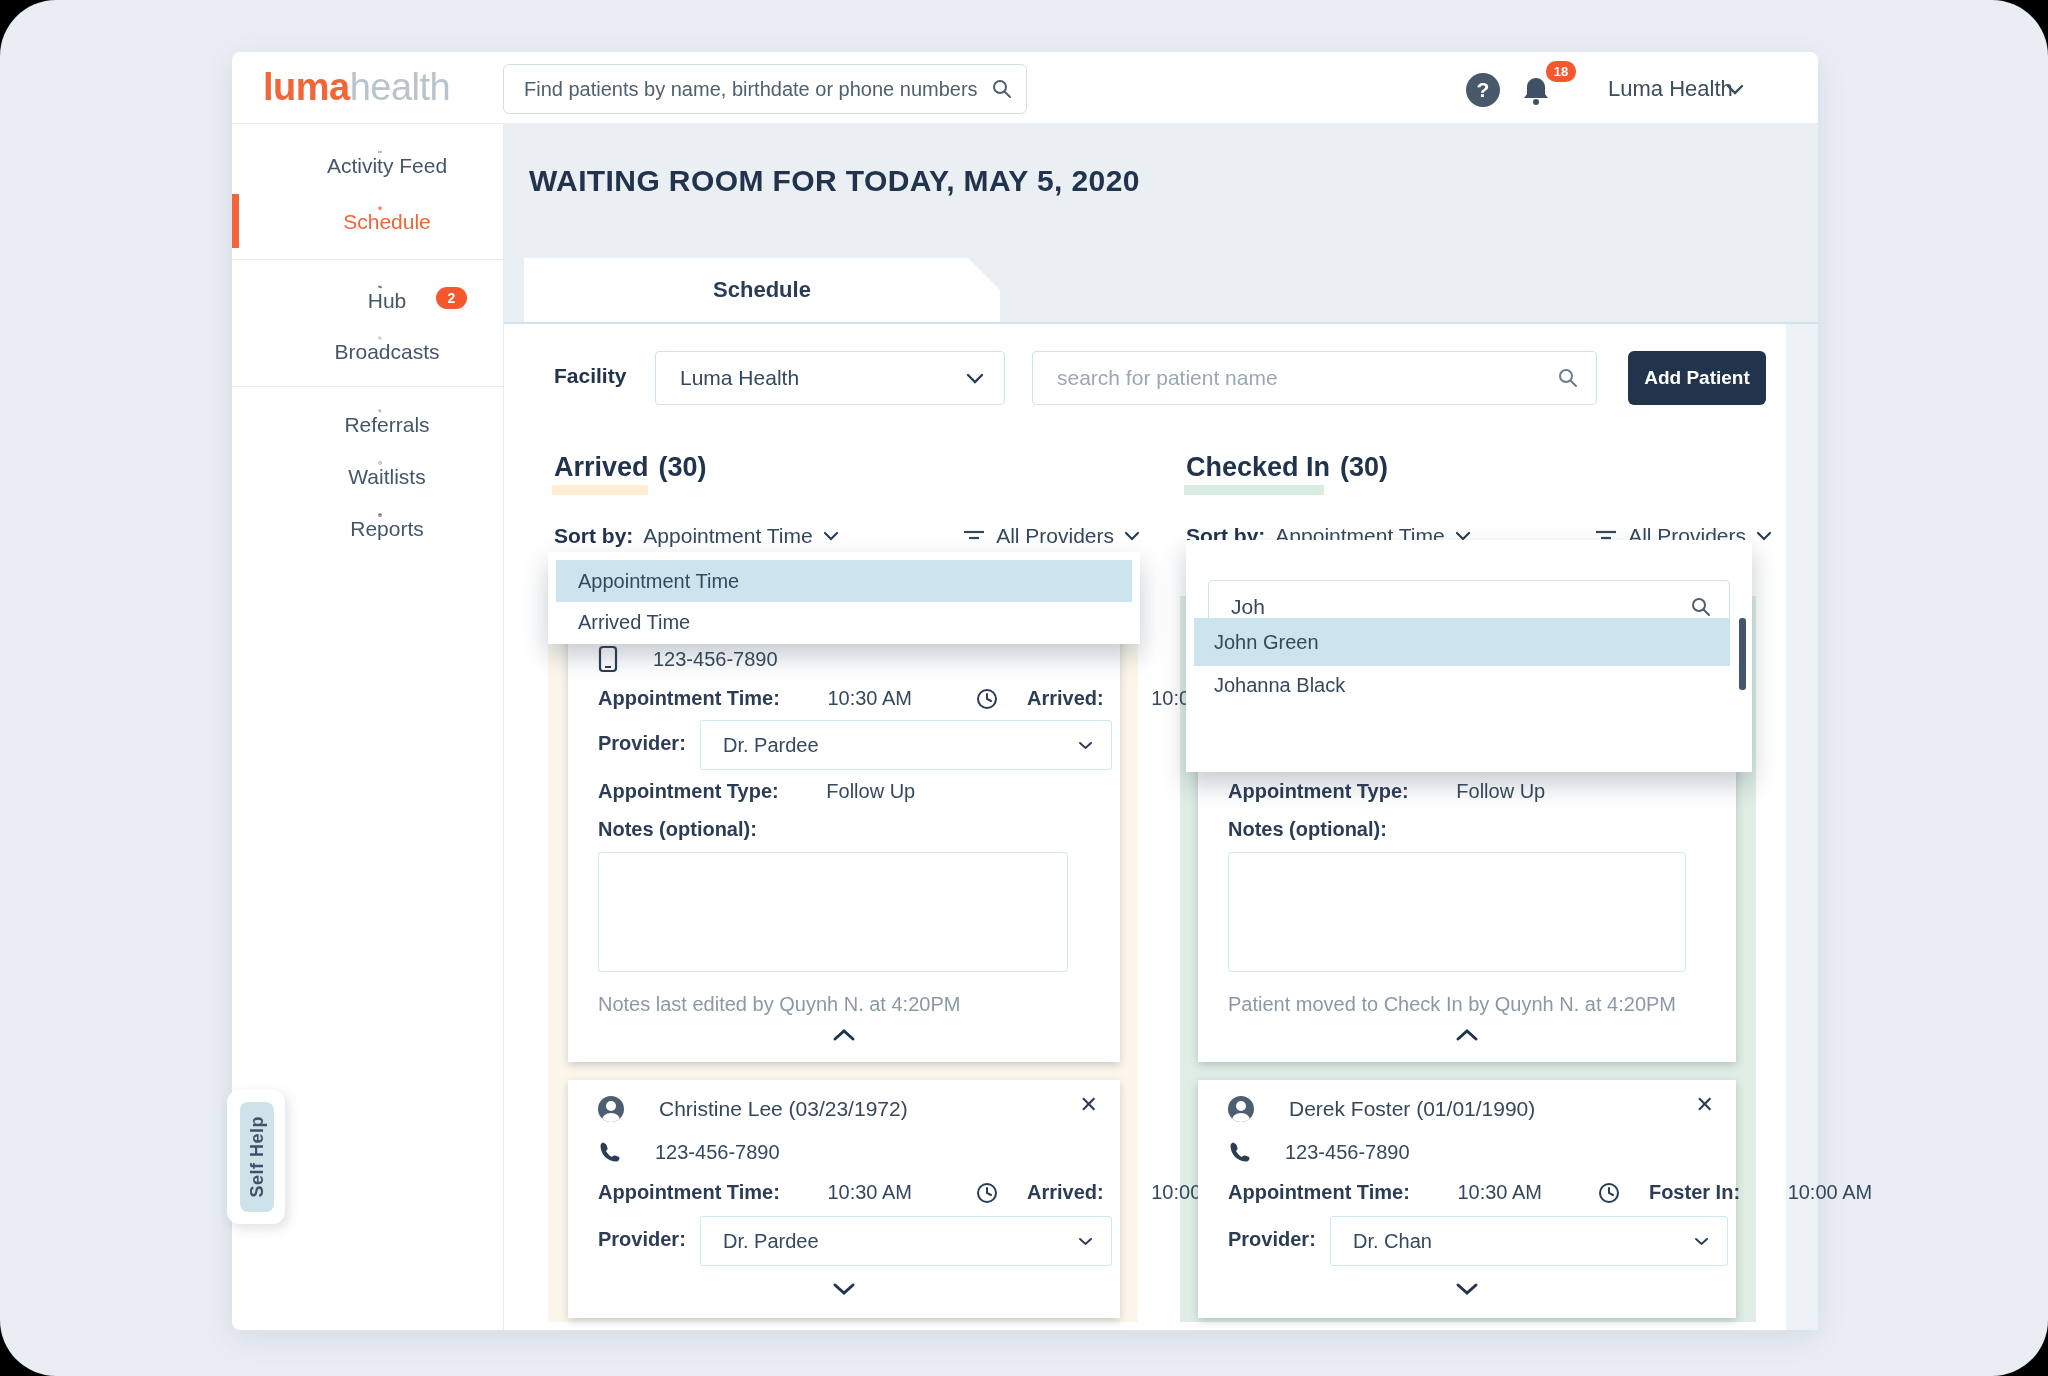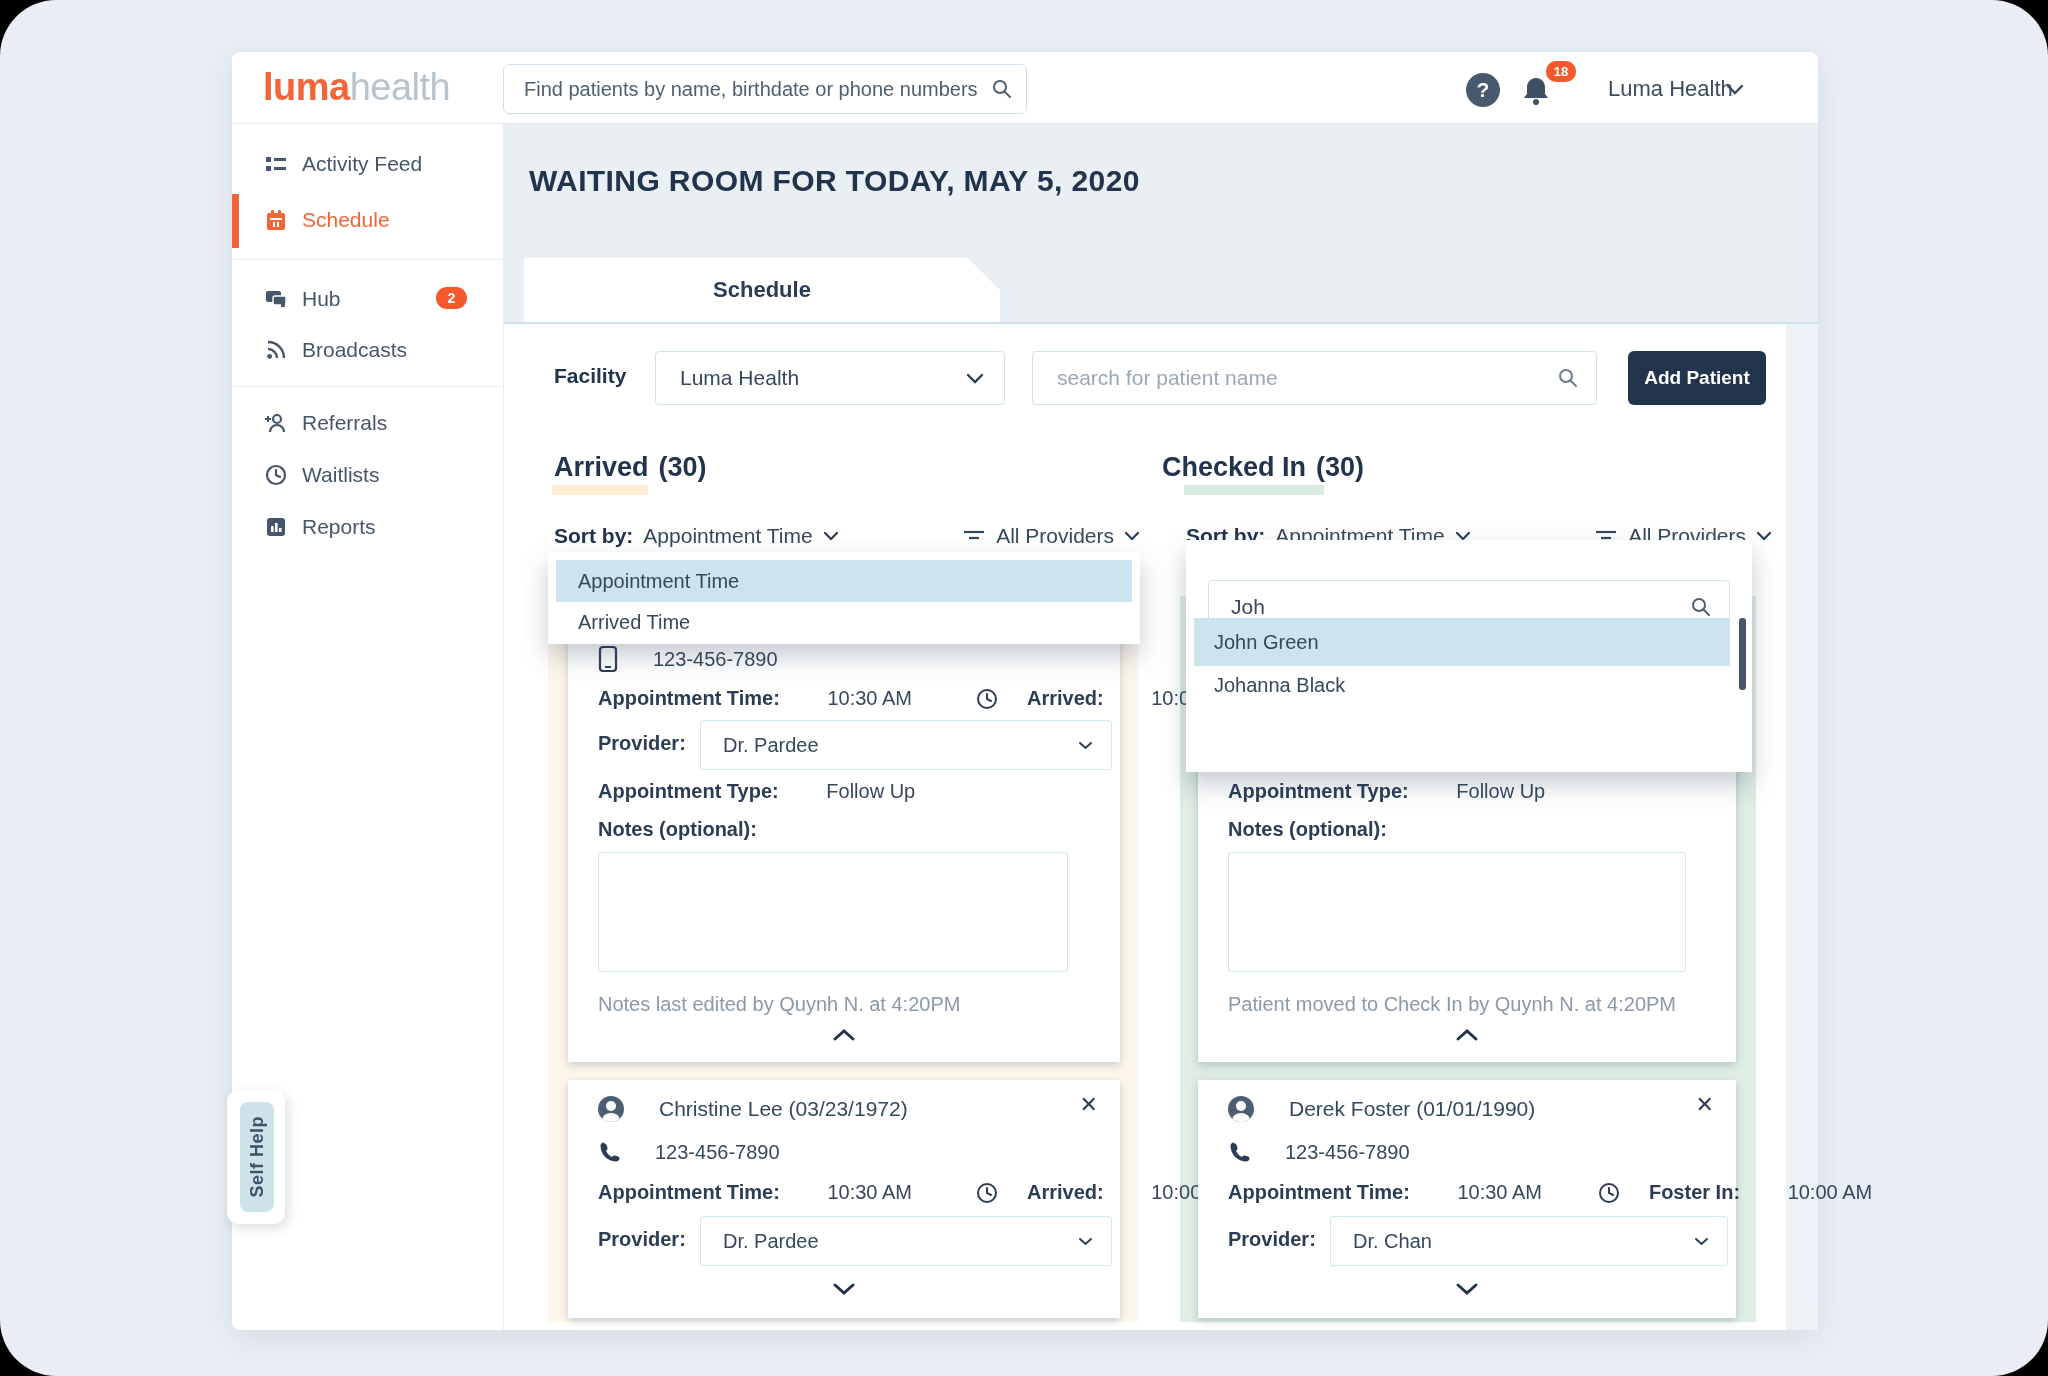--- a/index.html
+++ b/index.html
@@ -22,21 +22,21 @@
   .hdr-search input::placeholder{color:#4f5f6d;opacity:1;}
   .icon-search{position:absolute;right:14px;top:14px;}
   .help-circle{position:absolute;left:1466px;top:73px;width:34px;height:34px;border-radius:50%;background:#49596c;
        color:#fff;font-size:21px;font-weight:700;display:flex;align-items:center;justify-content:center;cursor:pointer;}
   .badge{background:#f4582c;color:#fff;border-radius:12px;display:flex;align-items:center;justify-content:center;
        font-weight:700;}
   .badge18{position:absolute;left:1544px;top:59px;min-width:30px;height:21px;font-size:13px;border:2px solid #fff;}
   .account{position:absolute;left:1608px;top:76px;font-size:22px;color:#3b4c5e;font-weight:500;cursor:pointer;}
 
   
-  .side-row{position:absolute;left:264px;width:232px;height:28px;display:flex;align-items:center;cursor:pointer;}
+  .side-row{position:absolute;left:264px;width:232px;height:28px;display:flex;align-items:center;cursor:pointer;flex-direction:column;}
   .side-row .lbl{margin-left:14px;font-size:21px;color:#45566a;font-weight:500;}
   .side-row.active .lbl{color:#f26538;}
   .active-bar{position:absolute;left:232px;top:194px;width:7px;height:54px;background:#f26538;}
   .badge2{position:absolute;left:436px;top:287px;width:31px;height:22px;font-size:14px;}
 
   
   .main-bg{position:absolute;left:504px;top:124px;width:1314px;height:1206px;background:#e9eff3;}
   .page-title{position:absolute;left:529px;top:164px;font-size:30px;font-weight:800;color:#21334d;letter-spacing:.4px;}
   .tab{position:absolute;top:258px;height:64px;display:flex;align-items:center;justify-content:center;
        font-size:22px;font-weight:600;color:#2b3c55;cursor:pointer;
@@ -230,21 +230,21 @@
         </svg>
     </span>
   </div>
   <div class="btn-dark" style="z-index:8;">Add Patient</div>
 
   <div class="underline" style="left:552px;width:96px;background:#fcedd3;"></div>
   <div class="col-title" style="left:554px;">
     <span>Arrived</span><span class="cnt">(30)</span>
   </div>
   <div class="underline" style="left:1184px;width:140px;background:#d8ecdf;"></div>
-  <div class="col-title" style="left:1162px;">
+  <div class="col-title" style="left:1186px;">
     <span>Checked In</span><span class="cnt">(30)</span>
   </div>
 
   <div class="sort-row" style="left:554px;">
     <div class="sort-left">
       <b>Sort by:</b>
       <span>Appointment Time</span>
       <svg width="16" height="10" viewBox="0 0 16 10">
           <polyline points="2,2 8,8 14,2" fill="none" stroke="#2b3c55" stroke-width="2.2" stroke-linecap="round"></polyline>
         </svg>

